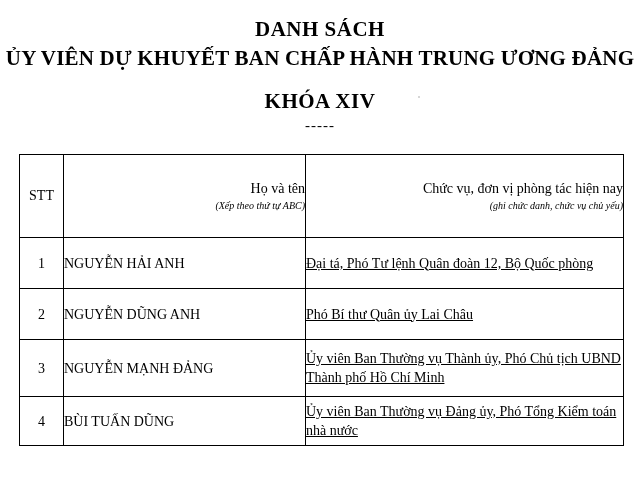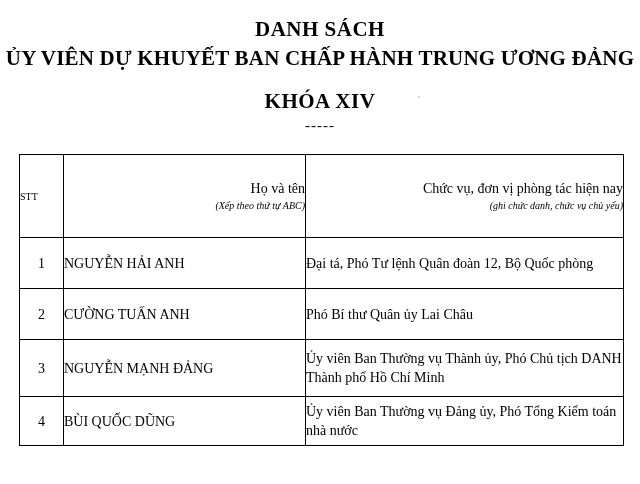--- a/index.html
+++ b/index.html
@@ -74,37 +74,38 @@
   .head-main {
     font-size: 14px;
     line-height: 1.35;
   }
   .head-sub {
     font-size: 10px;
     font-style: italic;
     line-height: 1.35;
   }
   .head-stt {
-    font-size: 10px;
-    text-align: left;
+    font-size: 14px;
+    text-align: center;
   }
   tbody td {
     font-size: 14px;
     line-height: 1.4;
   }
   .cell-stt {
     text-align: center;
     font-size: 14px;
   }
   .cell-name {
     padding: 6px 0 6px 7px;
     font-family: Liberation Serif, serif;
   }
   .cell-pos {
     padding: 6px 6px 6px 7px;
+    text-decoration: underline;
   }
   .row-1 td { height: 50px; }
   .row-2 td { height: 50px; }
   .row-3 td { height: 56px; }
   .row-4 td { height: 48px; }
   .speck {
     position: absolute;
     width: 2px;
     height: 2px;
     background: #c9c9c9;
@@ -146,30 +147,30 @@
         </tr>
       </thead>
       <tbody>
         <tr class="row-1">
           <td class="cell-stt">1</td>
           <td class="cell-name">NGUYỄN HẢI ANH</td>
           <td class="cell-pos">Đại tá, Phó Tư lệnh Quân đoàn 12, Bộ Quốc phòng</td>
         </tr>
         <tr class="row-2">
           <td class="cell-stt">2</td>
-          <td class="cell-name">CƯỜNG TUẤN ANH</td>
+          <td class="cell-name">NGUYỄN DŨNG ANH</td>
           <td class="cell-pos">Phó Bí thư Quân ủy Lai Châu</td>
         </tr>
         <tr class="row-3">
           <td class="cell-stt">3</td>
           <td class="cell-name">NGUYỄN MẠNH ĐẢNG</td>
-          <td class="cell-pos">Ủy viên Ban Thường vụ Thành ủy, Phó Chủ tịch DANH Thành phố Hồ Chí Minh</td>
+          <td class="cell-pos">Ủy viên Ban Thường vụ Thành ủy, Phó Chủ tịch UBND Thành phố Hồ Chí Minh</td>
         </tr>
         <tr class="row-4">
           <td class="cell-stt">4</td>
-          <td class="cell-name">BÙI QUỐC DŨNG</td>
+          <td class="cell-name">BÙI TUẤN DŨNG</td>
           <td class="cell-pos">Ủy viên Ban Thường vụ Đảng ủy, Phó Tổng Kiểm toán nhà nước</td>
         </tr>
       </tbody>
     </table>
   </div>
 
 </div>
 
 </body></html>

